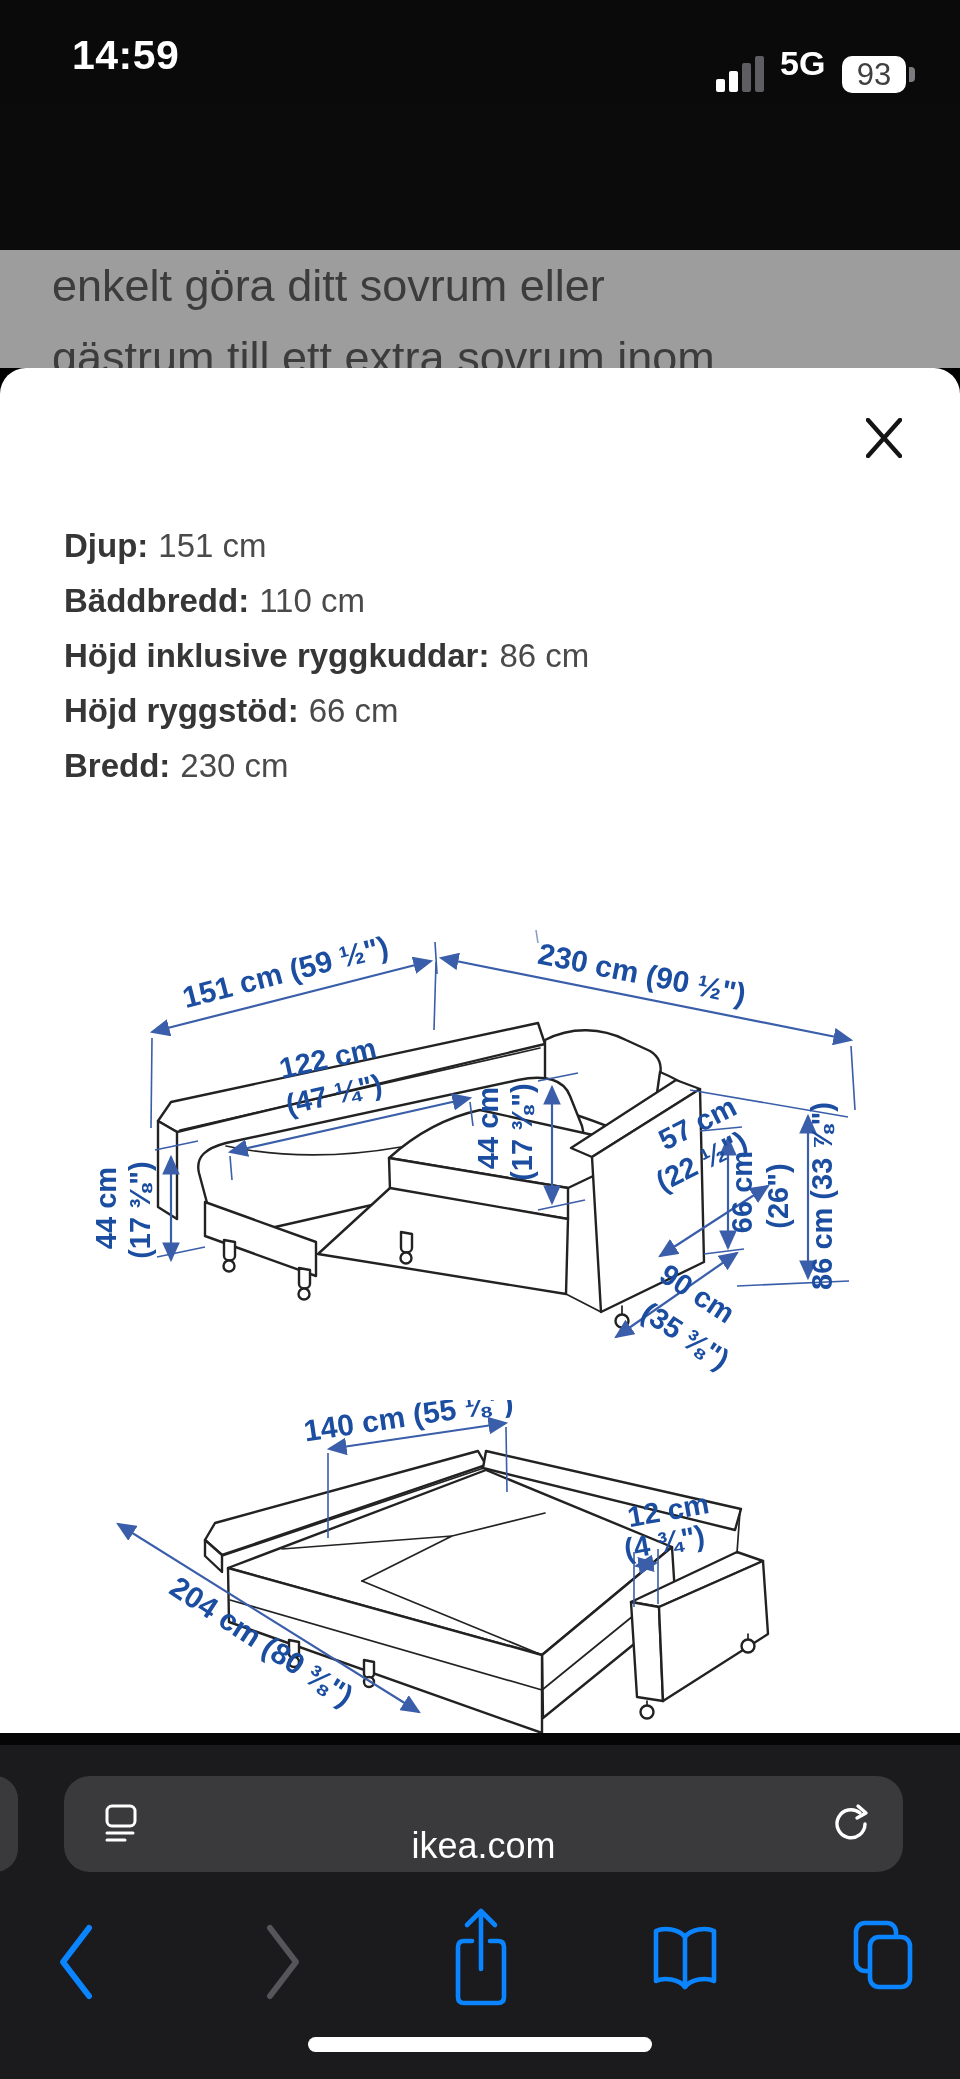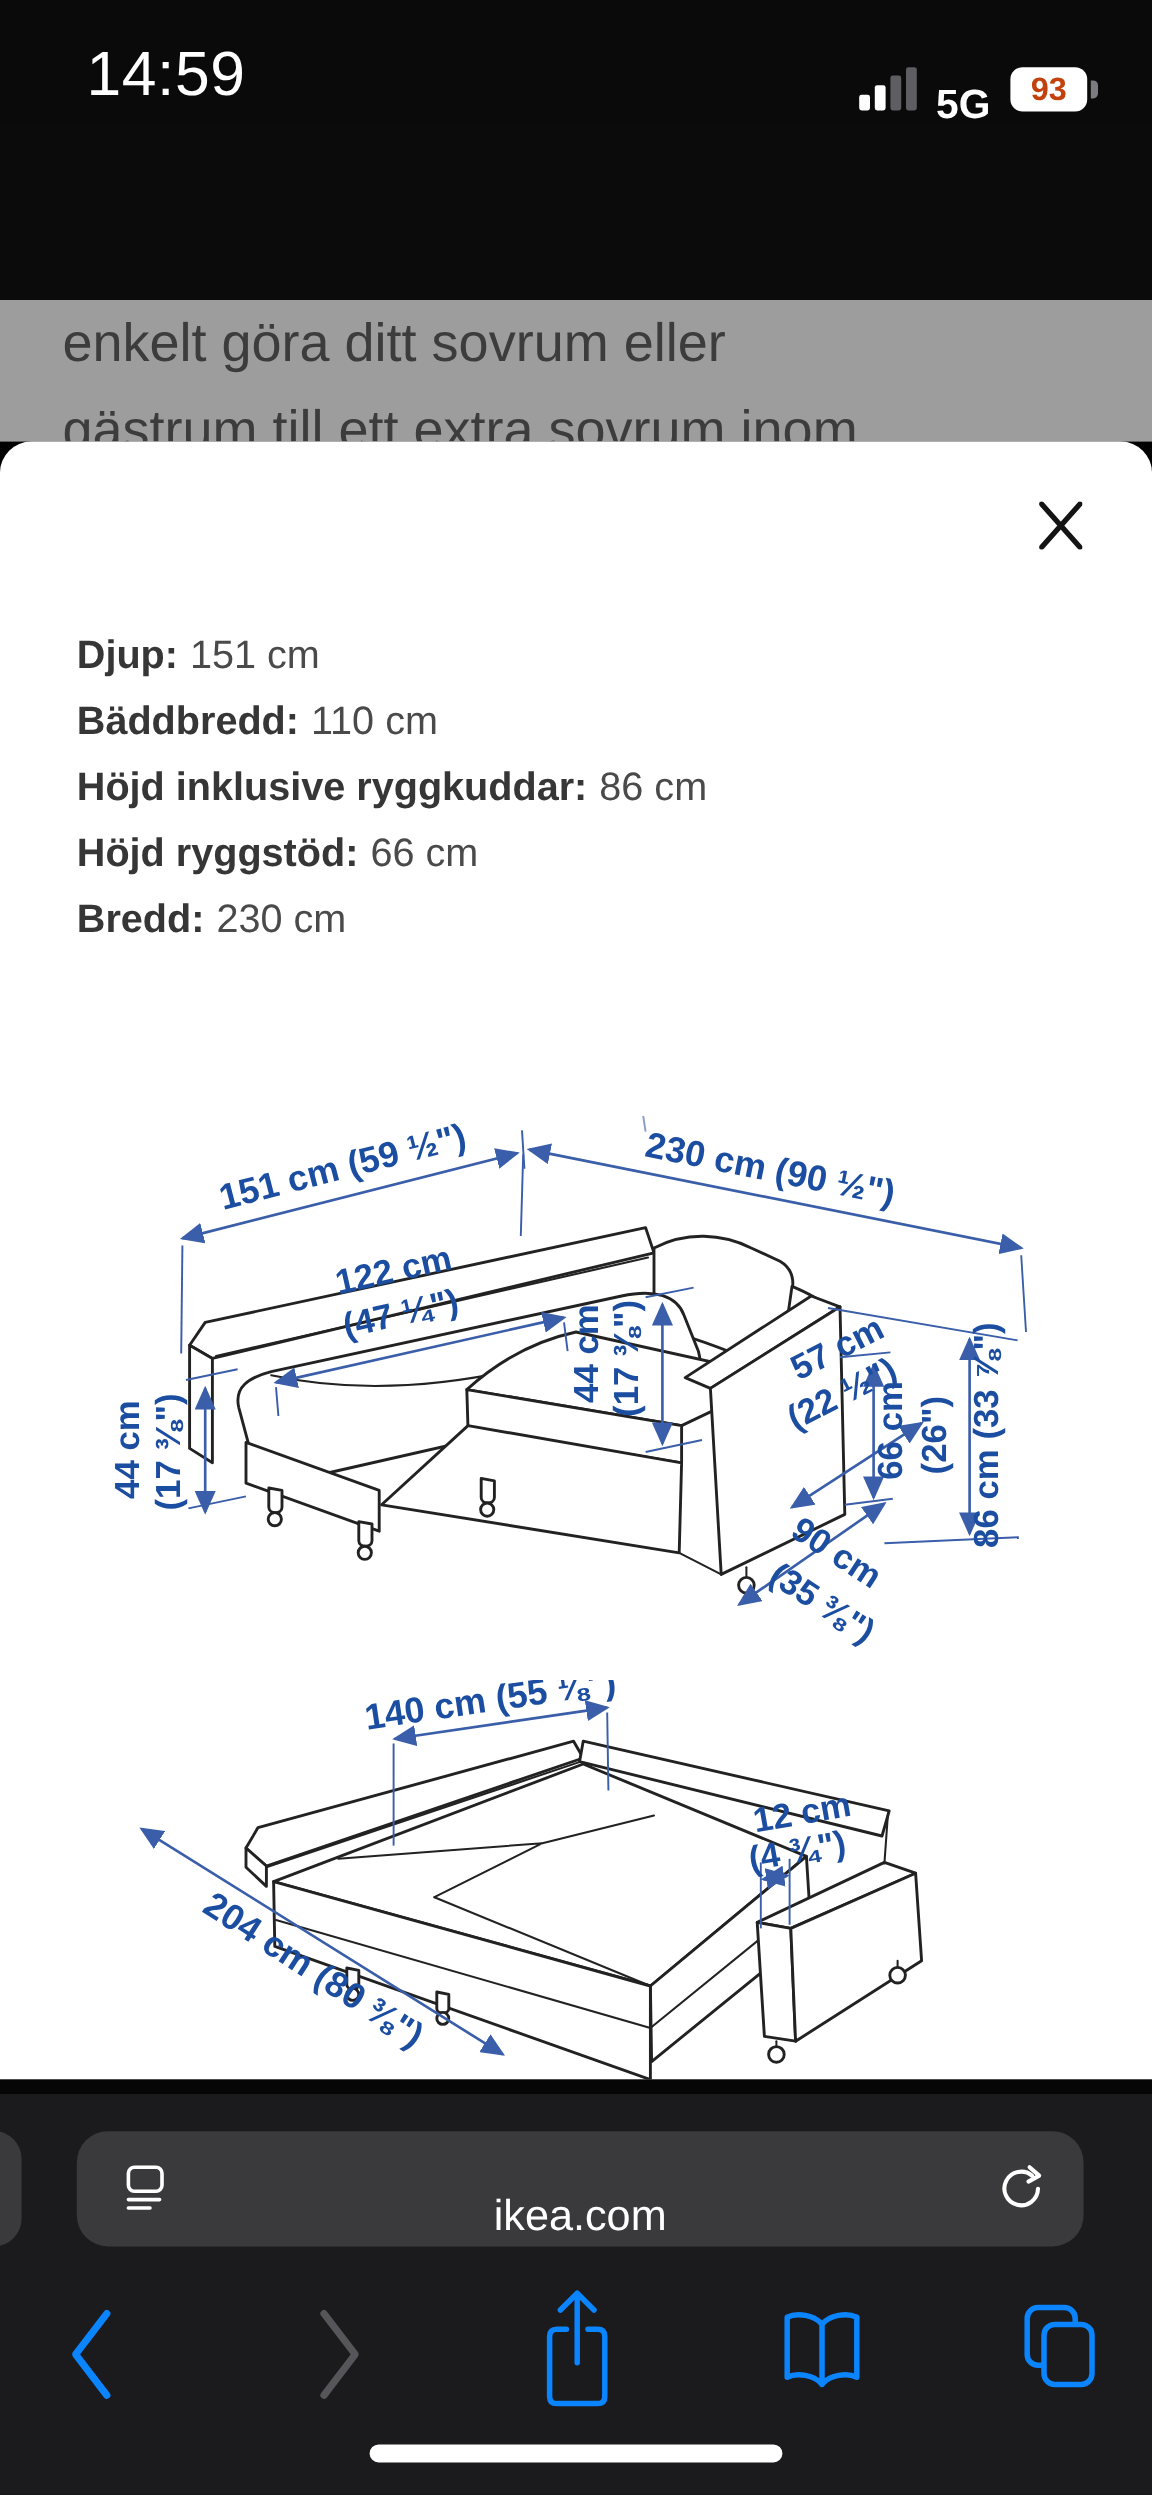--- a/index.html
+++ b/index.html
@@ -2,28 +2,28 @@
 <html><head>
 <meta charset="utf-8">
 <style>
   html,body{margin:0;padding:0;background:#000;}
   body{width:960px;height:2079px;position:relative;overflow:hidden;
        font-family:"Liberation Sans",sans-serif;-webkit-font-smoothing:antialiased;}
   .abs{position:absolute;}
 
   
   .statusbar{left:0;top:0;width:960px;height:105px;background:#0a0a0a;}
-  .time{left:72px;top:32px;font-size:52px;font-weight:400;color:#fff;letter-spacing:.5px;}
+  .time{left:72px;top:32px;font-size:41px;font-weight:700;color:#fff;letter-spacing:.5px;}
   .signal{left:716px;top:56px;width:54px;height:36px;display:flex;align-items:flex-end;gap:4px;}
   .sbar{width:9px;border-radius:2px;background:#5e5e62;}
   .sbar.on{background:#fff;}
-  .net{left:780px;top:68px;font-size:34px;font-weight:600;color:#fff;}
+  .net{left:780px;top:44px;font-size:34px;font-weight:600;color:#fff;}
   .battery{left:842px;top:56px;width:64px;height:37px;background:#fff;border-radius:10px;
            display:flex;align-items:center;justify-content:center;}
-  .battery span{font-size:27px;font-weight:700;color:#c2410c;}
+  .battery span{font-size:31px;font-weight:400;color:#404040;}
   .bnub{left:909px;top:67px;width:6px;height:15px;border-radius:0 4px 4px 0;background:#7c7c80;}
 
   
   .banner{left:0;top:105px;width:960px;height:145px;background:#0b0b0b;}
   .appicon{left:48px;top:156px;width:68px;height:66px;border-radius:16px;background:#FFDA1A;
            display:flex;align-items:center;justify-content:center;}
   .logoblue{width:54px;height:23px;background:#0058A3;border-radius:6px;position:relative;
             display:flex;align-items:center;justify-content:center;}
   .logoell{position:absolute;left:3px;top:3px;width:48px;height:17px;border:2px solid #FFDA1A;border-radius:50%;}
   .logoword{font-size:10px;font-weight:700;font-style:italic;color:#FFDA1A;letter-spacing:1px;line-height:1;}

